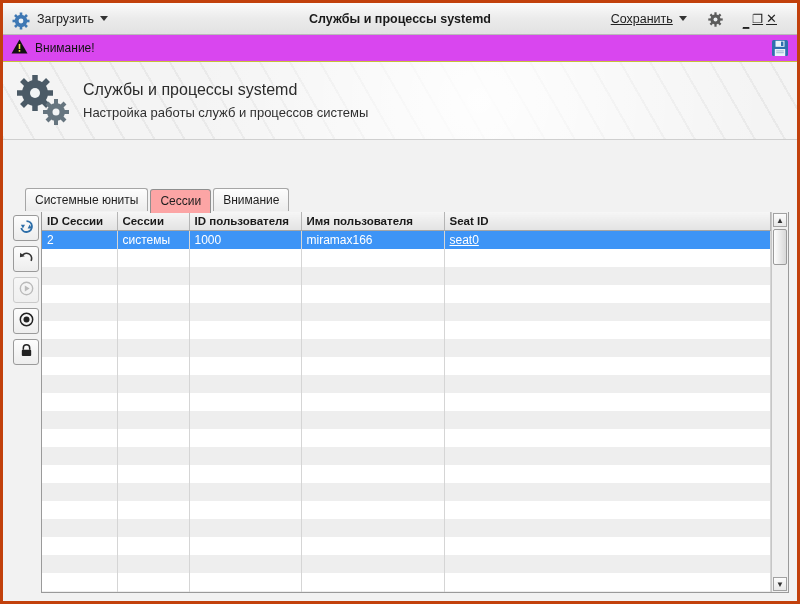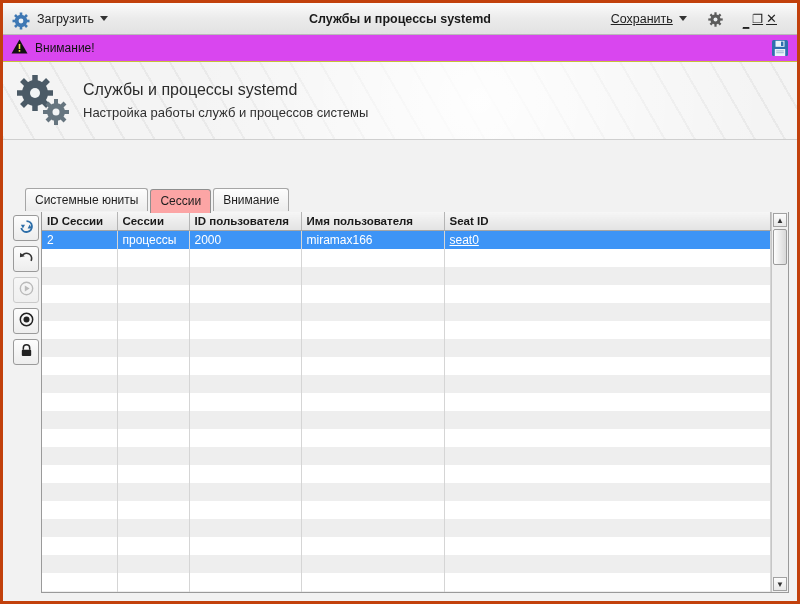--- a/index.html
+++ b/index.html
@@ -495,22 +495,22 @@
               <th>ID Сессии</th>
               <th>Сессии</th>
               <th>ID пользователя</th>
               <th>Имя пользователя</th>
               <th>Seat ID</th>
             </tr>
           </thead>
           <tbody>
             <tr class="sel">
               <td>2</td>
-              <td>процессы</td>
-              <td>2000</td>
+              <td>системы</td>
+              <td>1000</td>
               <td>miramax166</td>
               <td class="link">seat0</td>
             </tr>
             <tr class="odd">
                 <td></td>
                 <td></td>
                 <td></td>
                 <td></td>
                 <td></td>
               </tr>

